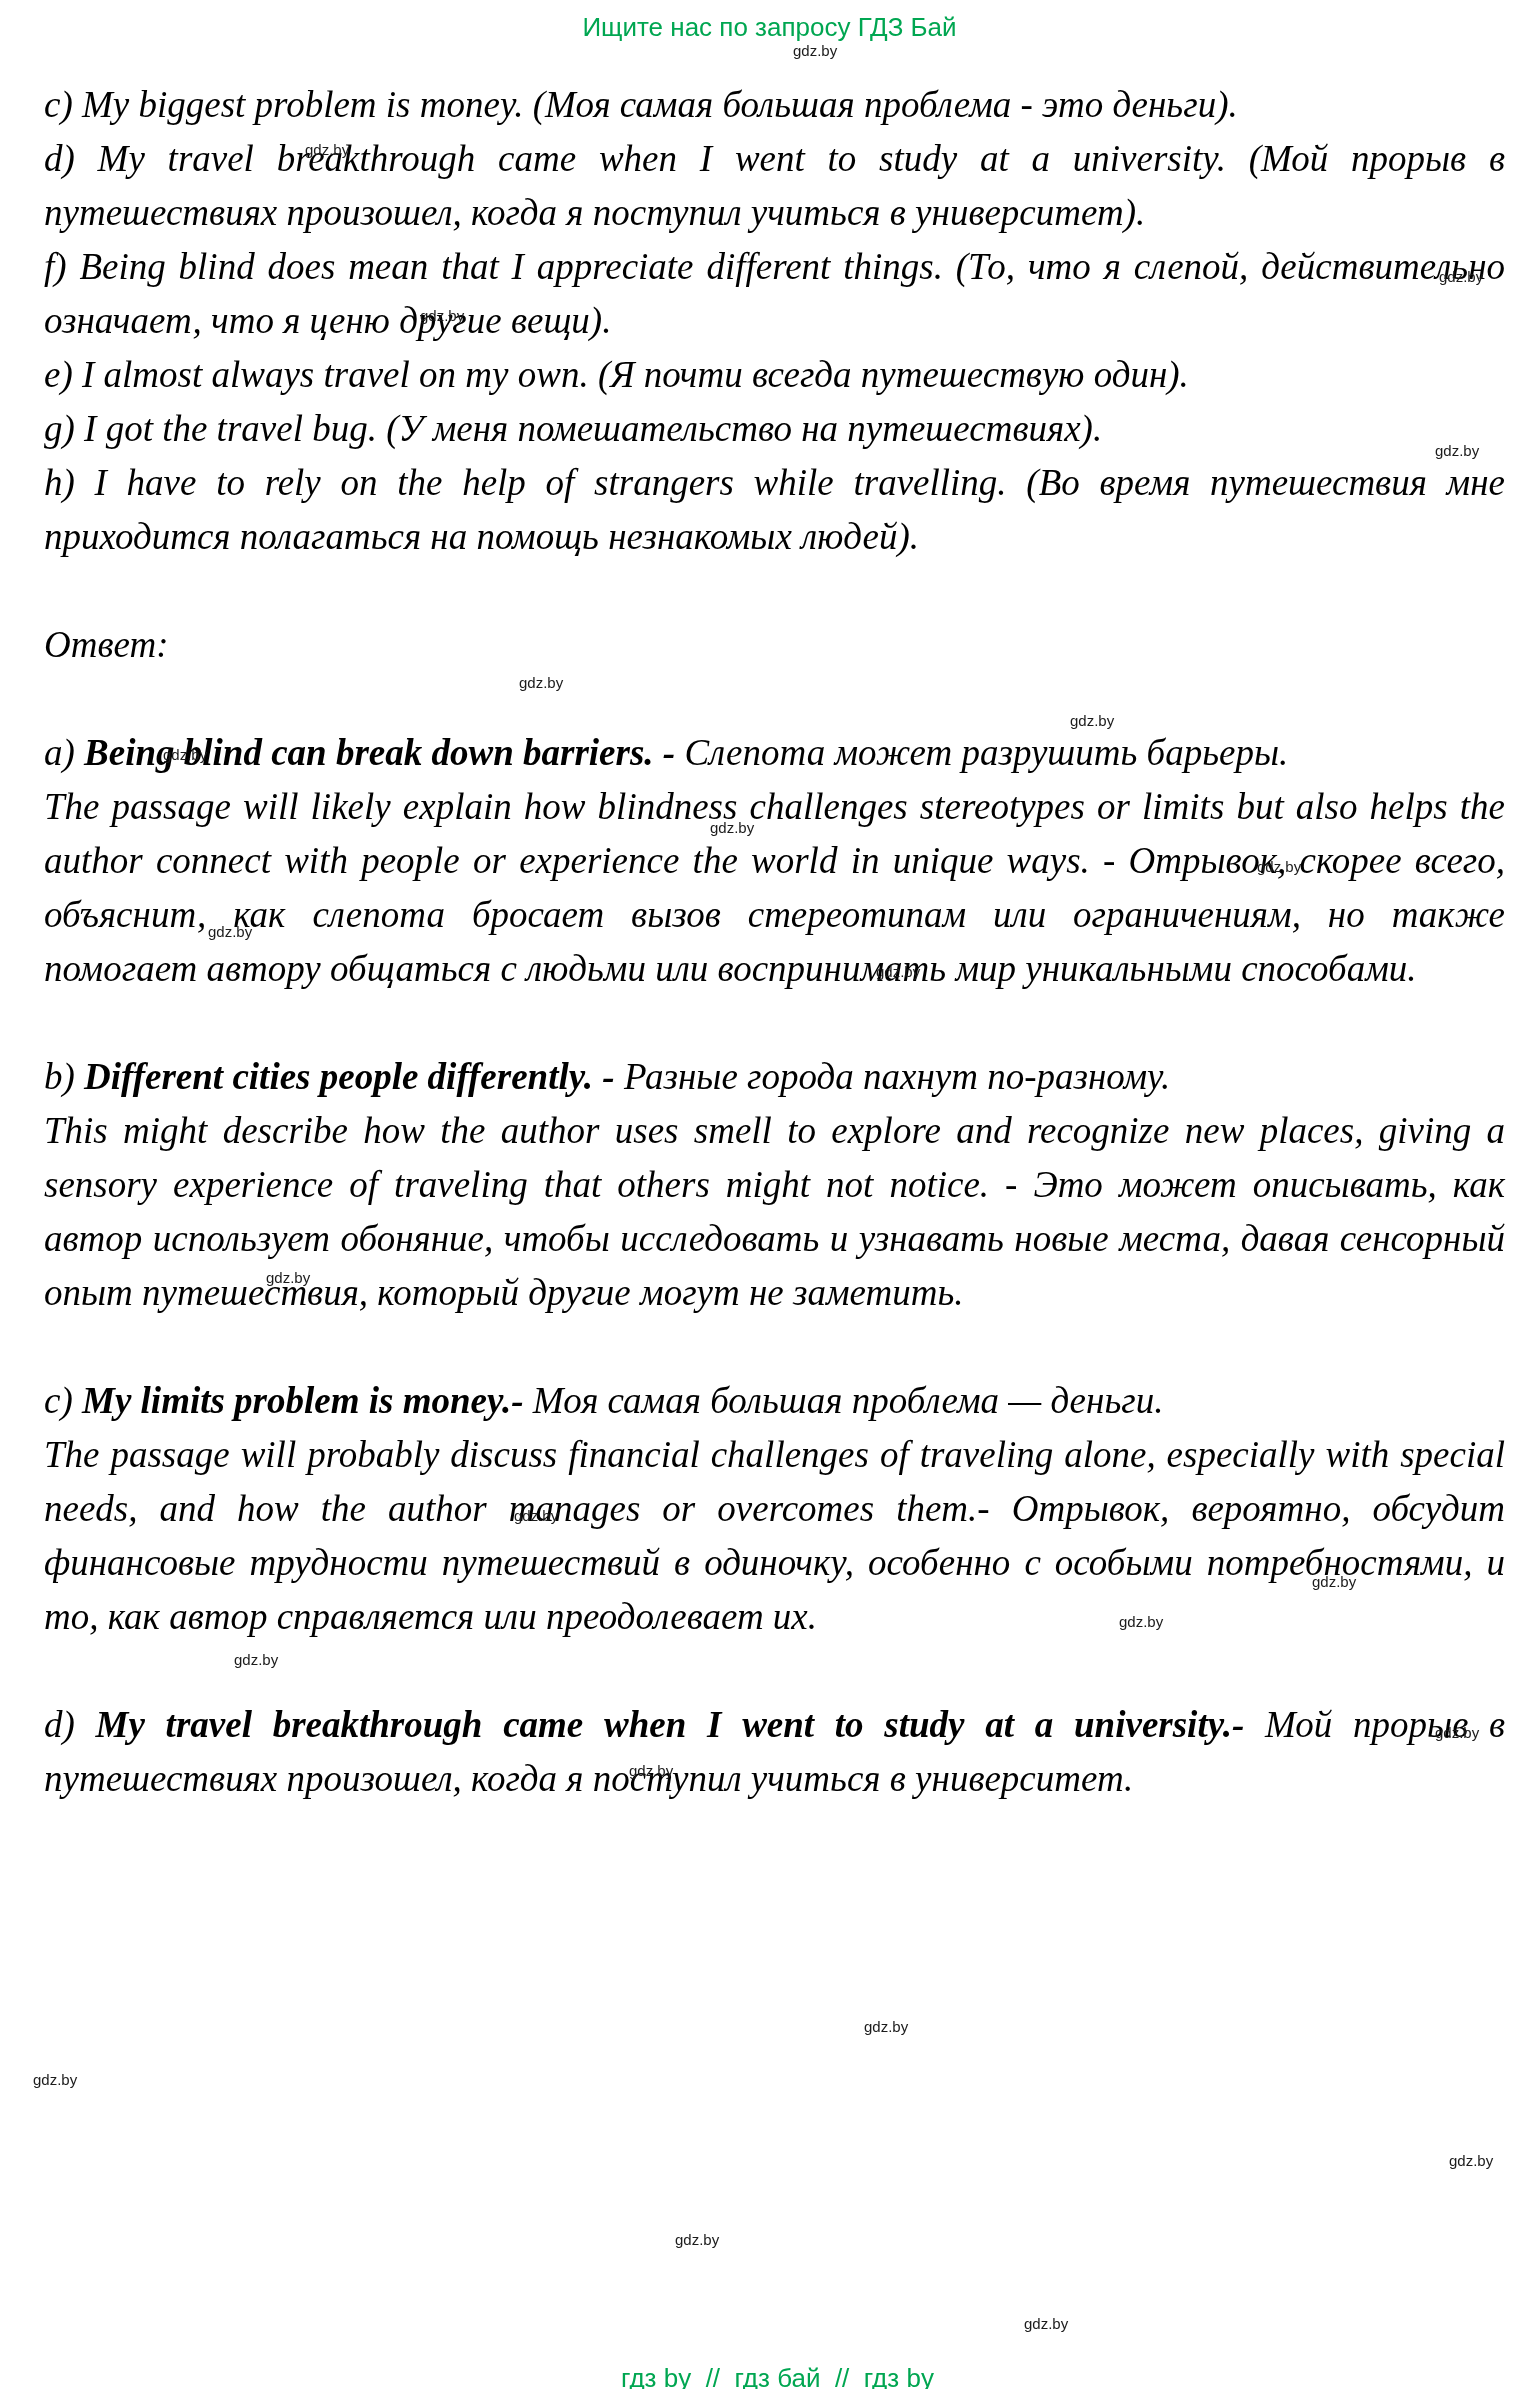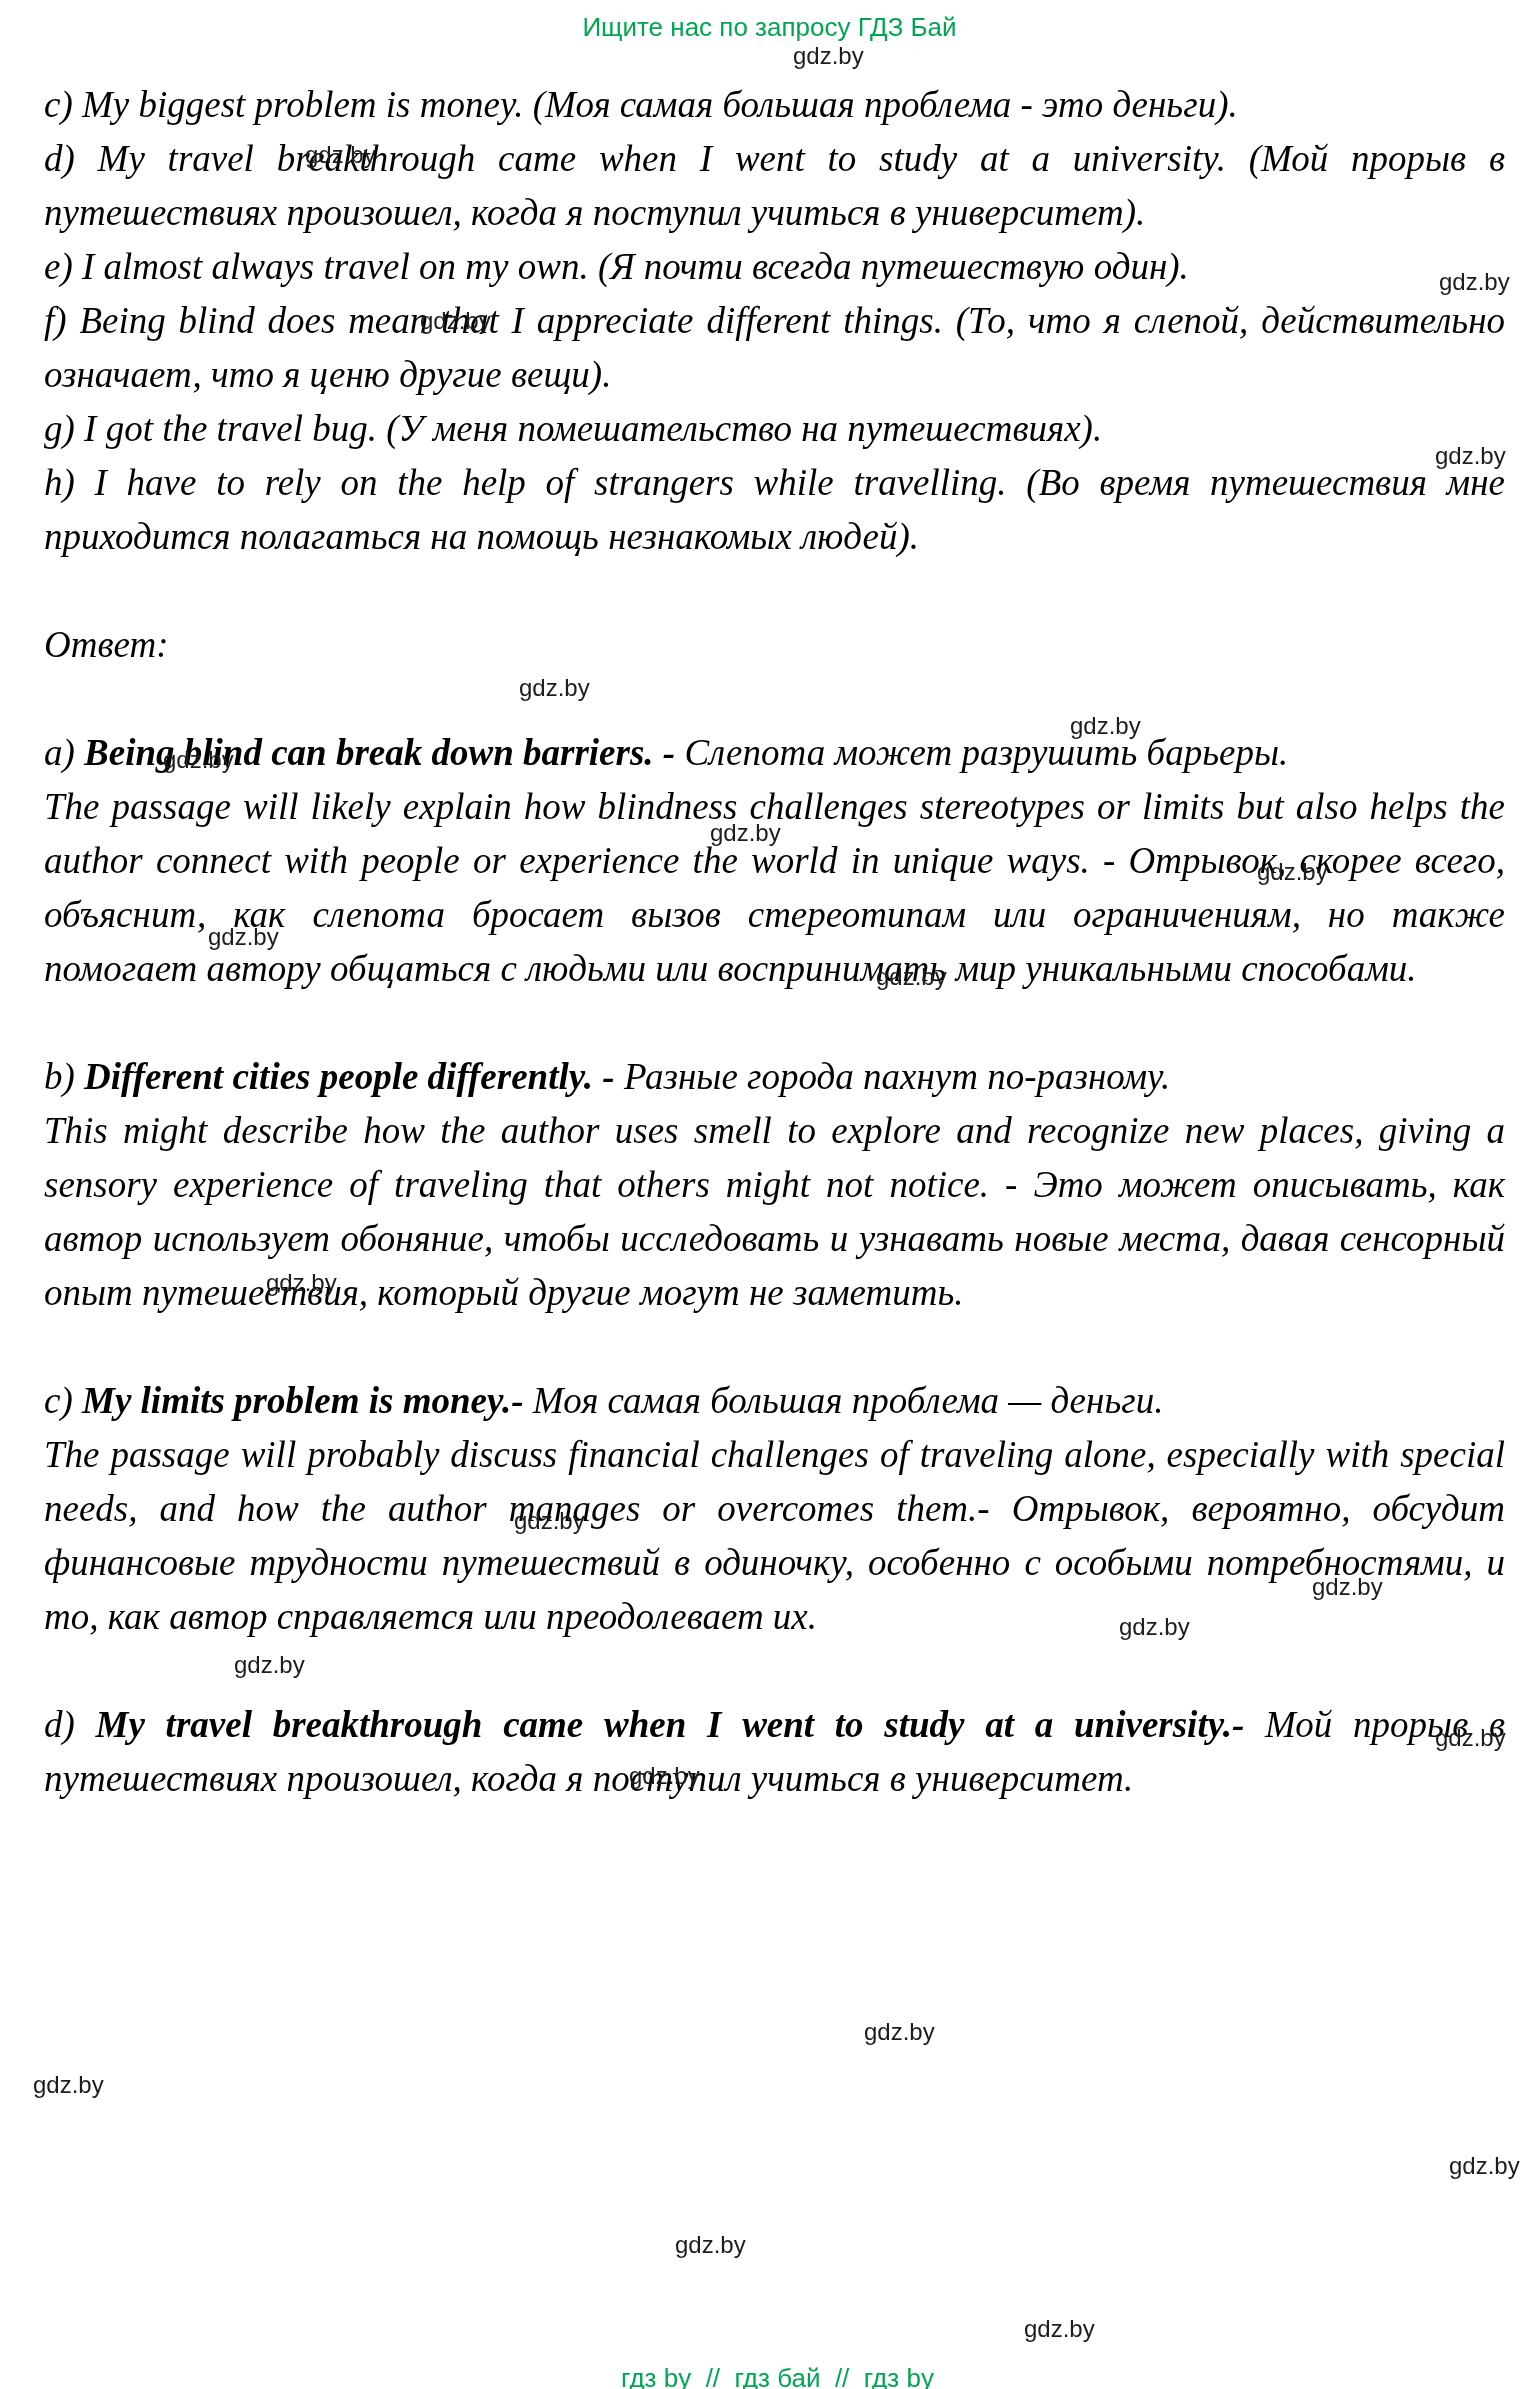--- a/index.html
+++ b/index.html
@@ -60,38 +60,38 @@
     position: absolute;
     top: 0;
     left: 0;
     width: 100%;
     height: 100%;
     pointer-events: none;
   }
   .watermark {
     position: absolute;
     font-family: "Liberation Sans", sans-serif;
-    font-size: 24px;
+    font-size: 15px;
     color: #1c1c1c;
     white-space: nowrap;
   }
 </style>
 </head>
 <body>
 
 <div class="page">
 
   <div class="promo-header">Ищите нас по запросу ГДЗ Бай</div>
 
   <div class="body-text">
 
     <p>c) My biggest problem is money. (Моя самая большая проблема - это деньги).</p>
     <p>d) My travel breakthrough came when I went to study at a university. (Мой прорыв в путешествиях произошел, когда я поступил учиться в университет).</p>
+    <p>f) Being blind does mean that I appreciate different things. (То, что я слепой, действительно означает, что я ценю другие вещи).</p>
     <p>e) I almost always travel on my own. (Я почти всегда путешествую один).</p>
-    <p>f) Being blind does mean that I appreciate different things. (То, что я слепой, действительно означает, что я ценю другие вещи).</p>
     <p>g) I got the travel bug. (У меня помешательство на путешествиях).</p>
     <p>h) I have to rely on the help of strangers while travelling. (Во время путешествия мне приходится полагаться на помощь незнакомых людей).</p>
 
     <p class="section-gap">Ответ:</p>
 
     <p class="section-gap"><span>a) </span><span class="bold">Being blind can break down barriers. -</span><span> Слепота может разрушить барьеры.</span></p>
     <p>The passage will likely explain how blindness challenges stereotypes or limits but also helps the author connect with people or experience the world in unique ways. - Отрывок, скорее всего, объяснит, как слепота бросает вызов стереотипам или ограничениям, но также помогает автору общаться с людьми или воспринимать мир уникальными способами.</p>
 
     <p class="section-gap"><span>b) </span><span class="bold">Different cities people differently. -</span><span> Разные города пахнут по-разному.</span></p>
     <p>This might describe how the author uses smell to explore and recognize new places, giving a sensory experience of traveling that others might not notice. - Это может описывать, как автор использует обоняние, чтобы исследовать и узнавать новые места, давая сенсорный опыт путешествия, который другие могут не заметить.</p>

